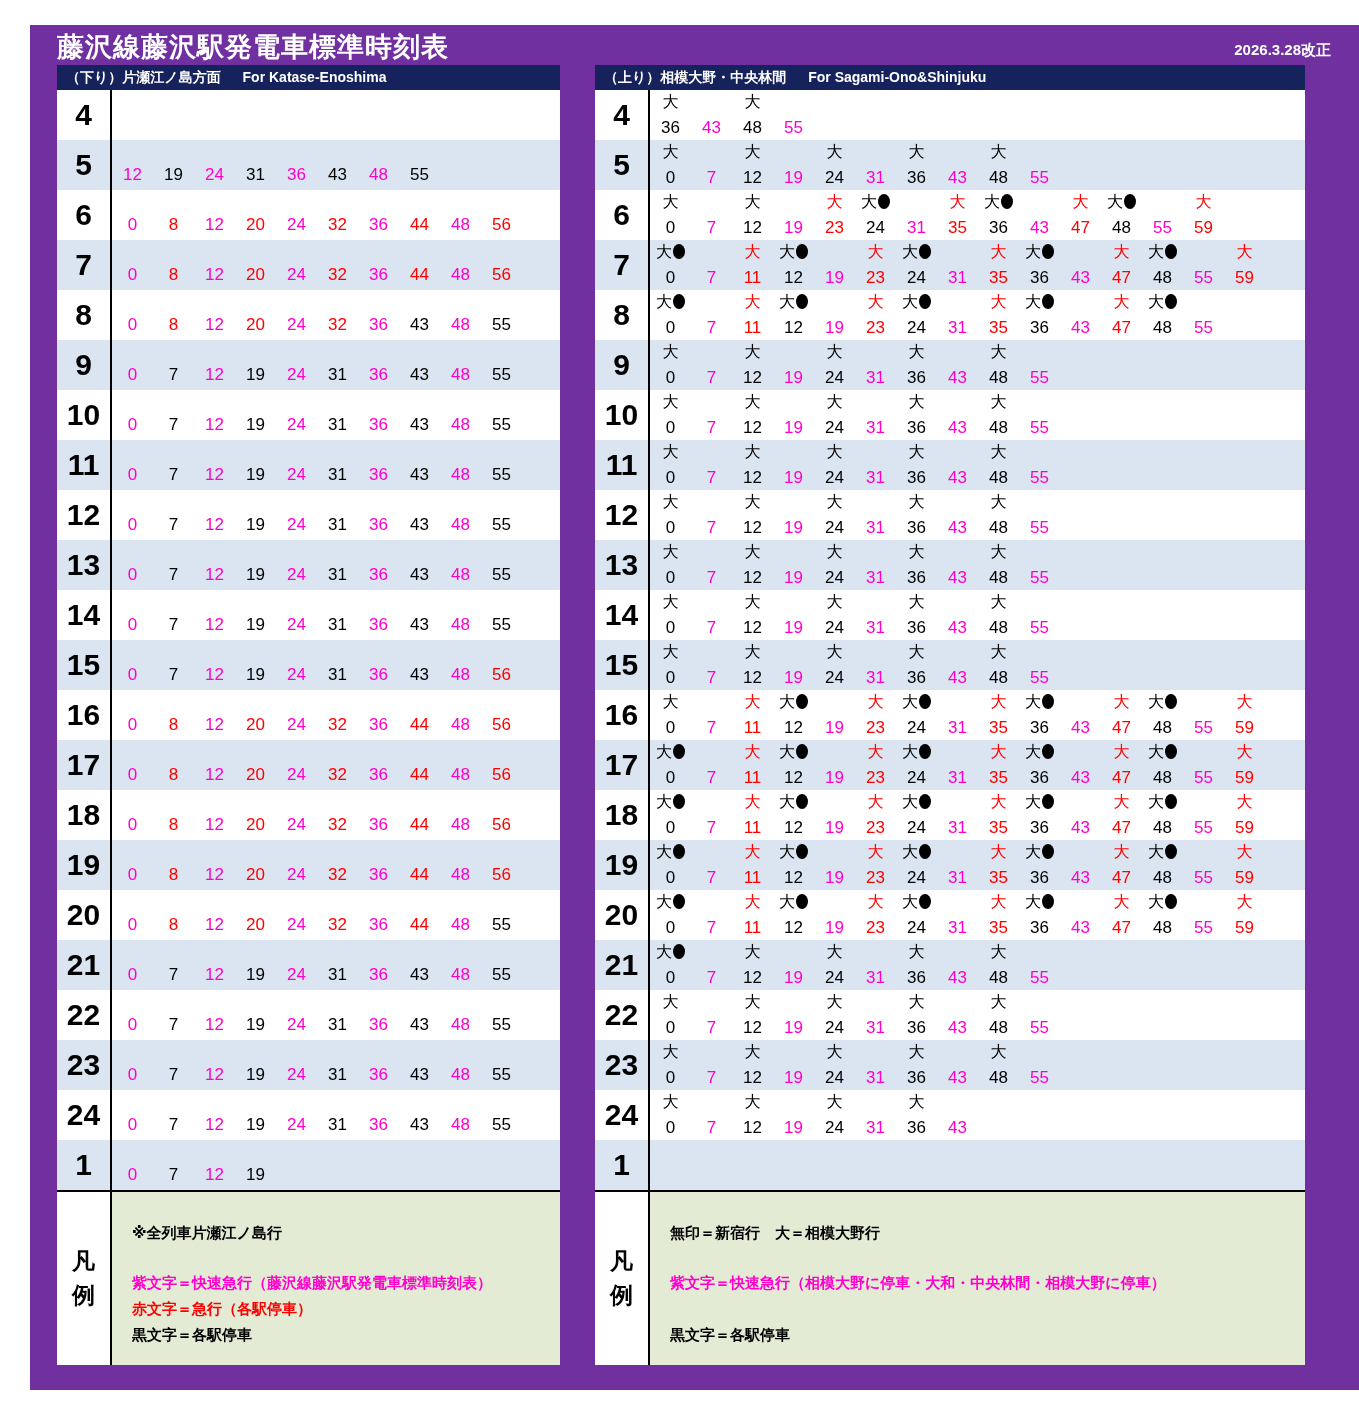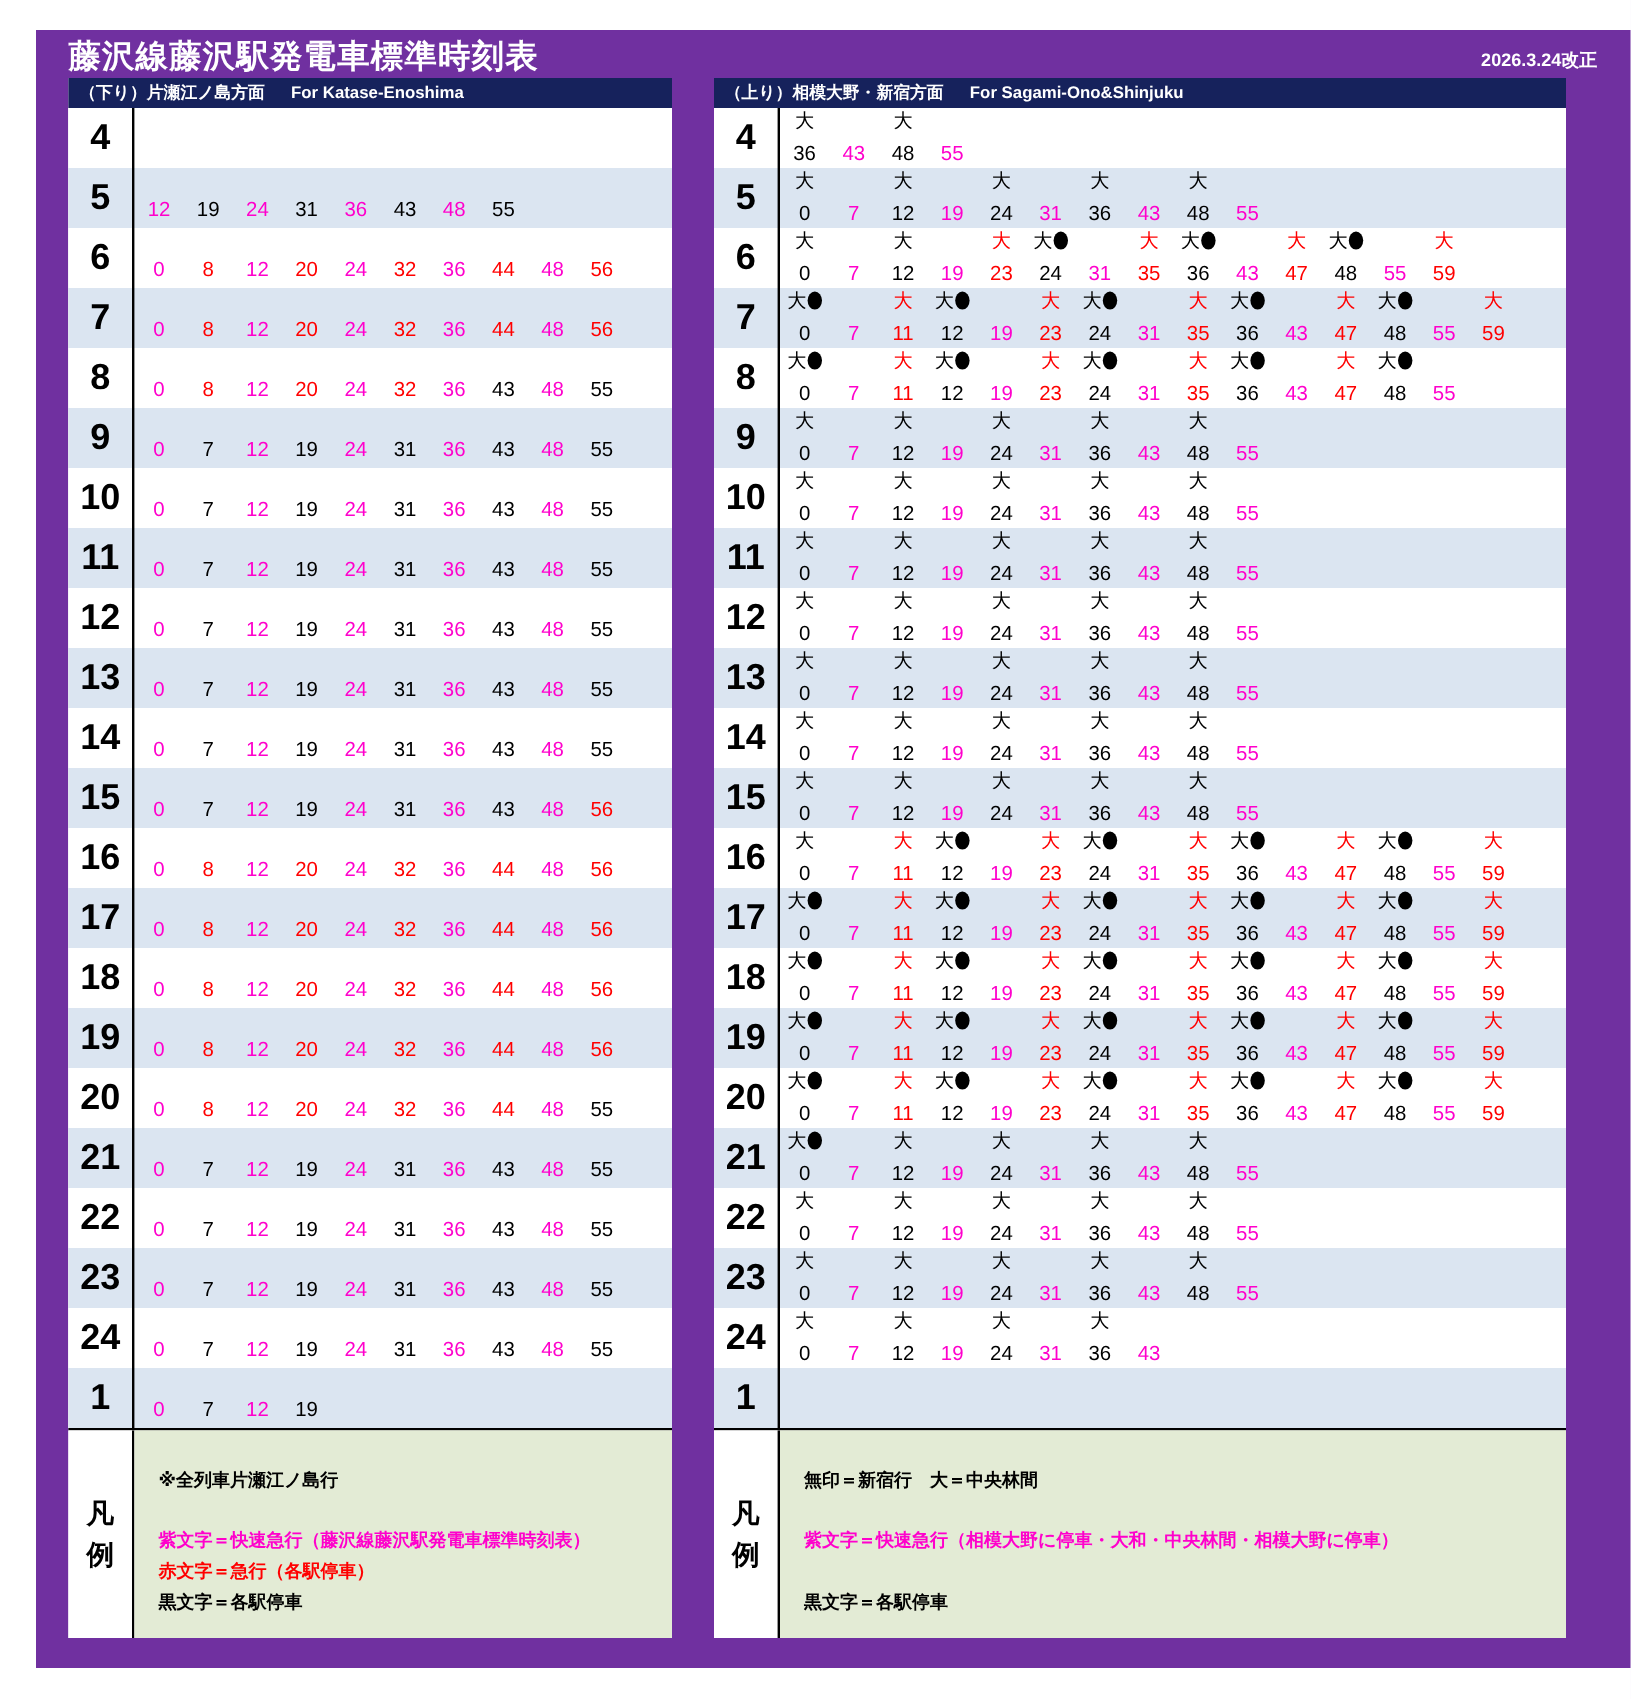--- a/index.html
+++ b/index.html
@@ -39,21 +39,21 @@
   .l1{top:82px;}
   .l2{top:108px;}
   .l3{top:134px;}
 </style>
 </head>
 <body>
 
 <div class="page">
   <div class="panel">
     <div class="title">藤沢線藤沢駅発電車標準時刻表</div>
-    <div class="revision">2026.3.24改正</div>
+    <div class="revision">2026.3.28改正</div>
 
     <div class="table" id="down">
       <div class="thead">
         <span>（下り）片瀬江ノ島方面</span>
         <span class="en">For Katase-Enoshima</span>
       </div>
       <div class="rows">
           <div class="t-row" style="top: 0px;">
             <div class="hour">4</div>
           </div>
@@ -331,21 +331,21 @@
           <div class="leg-note">※全列車片瀬江ノ島行</div>
           <div class="leg-line l1 c-R">紫文字＝快速急行（藤沢線藤沢駅発電車標準時刻表）</div>
           <div class="leg-line l2 c-E">赤文字＝急行（各駅停車）</div>
           <div class="leg-line l3 c-L">黒文字＝各駅停車</div>
         </div>
       </div>
     </div>
 
     <div class="table" id="up">
       <div class="thead">
-        <span>（上り）相模大野・新宿方面</span>
+        <span>（上り）相模大野・中央林間</span>
         <span class="en">For Sagami-Ono&amp;Shinjuku</span>
       </div>
       <div class="rows">
           <div class="t-row" style="top: 0px;">
             <div class="hour">4</div>
             <span class="min c-L low" style="left: 55px;">36</span>
             <span class="mark c-L" style="left: 55px;">大</span>
             <span class="min c-R low" style="left: 96px;">43</span>
             <span class="min c-L low" style="left: 137px;">48</span>
             <span class="mark c-L" style="left: 137px;">大</span>
@@ -786,20 +786,20 @@
           </div>
           <div class="t-row alt" style="top: 1050px;">
             <div class="hour">1</div>
           </div>
         </div>
       <div class="legend">
         <div class="leg-label">
           <span>凡例</span>
         </div>
         <div class="leg-body">
-          <div class="leg-note">無印＝新宿行　大＝中央林間</div>
+          <div class="leg-note">無印＝新宿行　大＝相模大野行</div>
           <div class="leg-line l1 c-R">紫文字＝快速急行（相模大野に停車・大和・中央林間・相模大野に停車）</div>
           <div class="leg-line l3 c-L">黒文字＝各駅停車</div>
         </div>
       </div>
     </div>
   </div>
 </div>
 
 </body></html>

